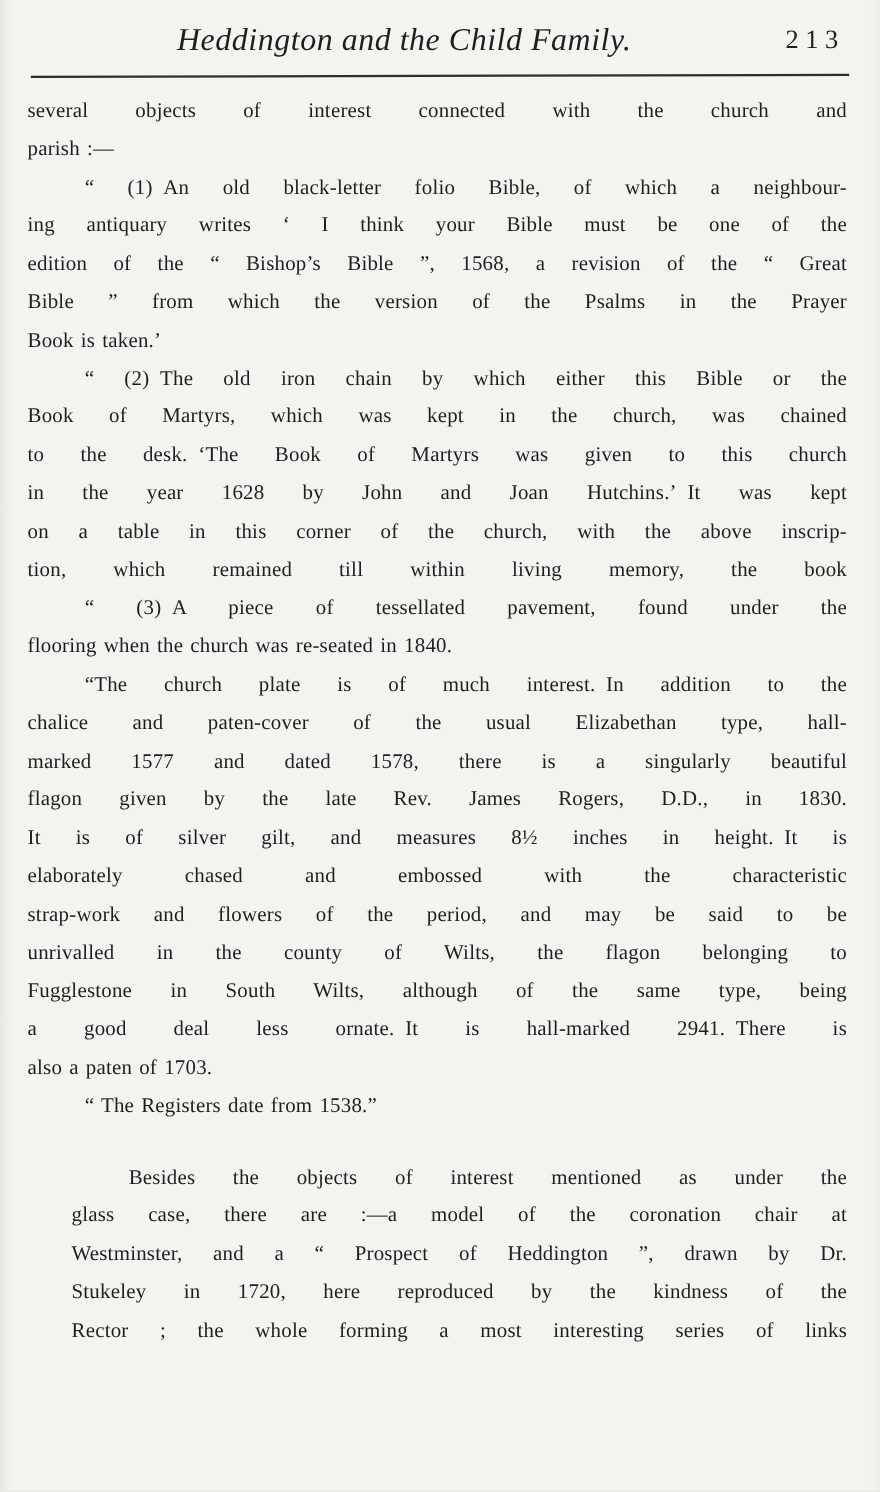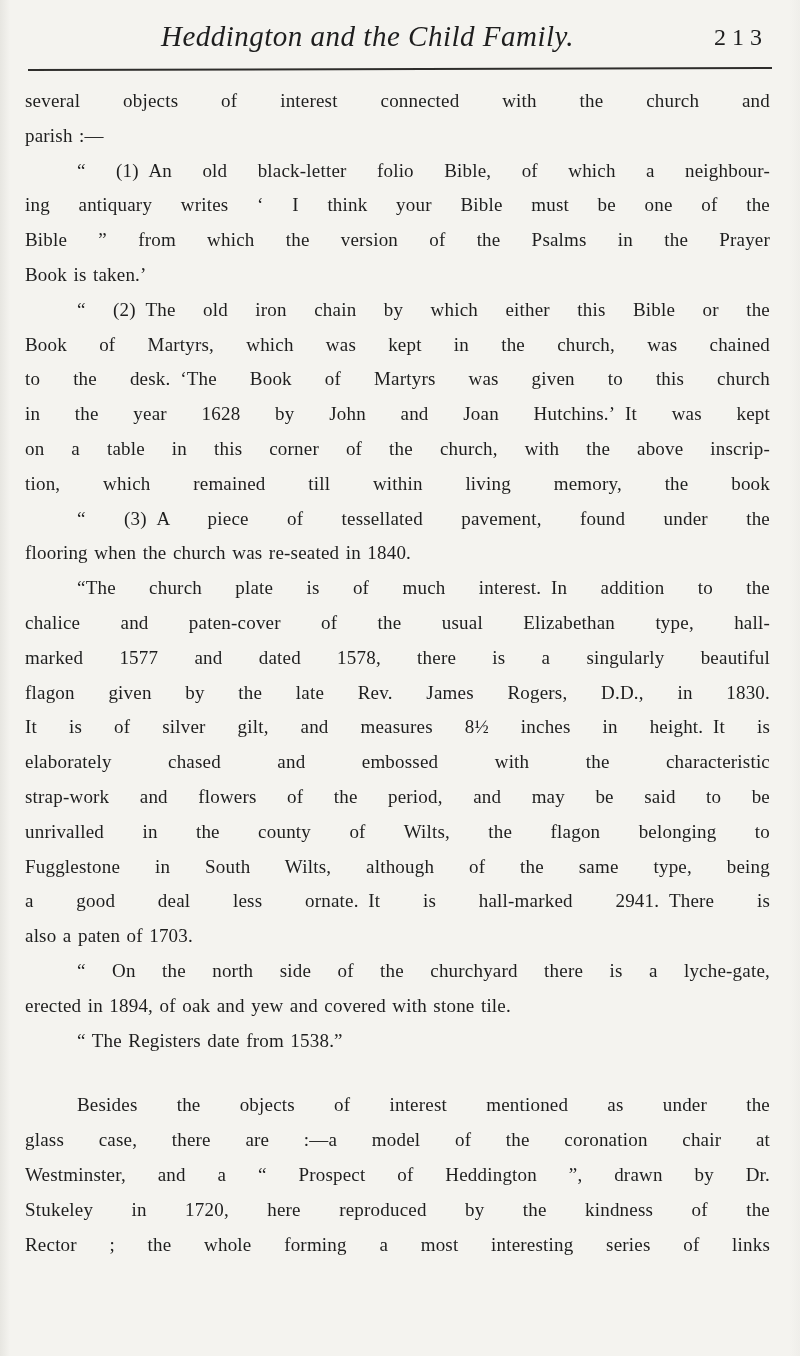--- a/index.html
+++ b/index.html
@@ -53,21 +53,21 @@
     position: absolute;
     top: 84px;
     left: 25px;
     width: 745px;
     font-size: 19px;
     line-height: 34.8px;
     word-spacing: 1.5px;
     letter-spacing: 0.2px;
   }
   .paragraph { margin: 0; }
-  .paragraph.space-before { margin-top: 30px; }
+  .paragraph.space-before { margin-top: 30px; margin-left: 40px; }
   .line {
     text-align: justify;
     text-align-last: justify;
   }
   .line.no-stretch { text-align-last: left; }
   .line.indent { padding-left: 52px; }
 </style>
 </head>
 <body>
 
@@ -78,20 +78,21 @@
   </div>
   <div class="header-rule"></div>
   <div class="page-body">
       <div class="paragraph">
         <div class="line">several objects of interest connected with the church and</div>
         <div class="line no-stretch">parish :—</div>
       </div>
       <div class="paragraph">
         <div class="line indent">“ (1) An old black-letter folio Bible, of which a neighbour-</div>
         <div class="line">ing antiquary writes ‘ I think your Bible must be one of the</div>
+        <div class="line">edition of the “ Bishop’s Bible ”, 1568, a revision of the “ Great</div>
         <div class="line">Bible ” from which the version of the Psalms in the Prayer</div>
         <div class="line no-stretch">Book is taken.’</div>
       </div>
       <div class="paragraph">
         <div class="line indent">“ (2) The old iron chain by which either this Bible or the</div>
         <div class="line">Book of Martyrs, which was kept in the church, was chained</div>
         <div class="line">to the desk. ‘The Book of Martyrs was given to this church</div>
         <div class="line">in the year 1628 by John and Joan Hutchins.’ It was kept</div>
         <div class="line">on a table in this corner of the church, with the above inscrip-</div>
         <div class="line">tion, which remained till within living memory, the book</div>
@@ -107,24 +108,20 @@
         <div class="line">flagon given by the late Rev. James Rogers, D.D., in 1830.</div>
         <div class="line">It is of silver gilt, and measures 8½ inches in height. It is</div>
         <div class="line">elaborately chased and embossed with the characteristic</div>
         <div class="line">strap-work and flowers of the period, and may be said to be</div>
         <div class="line">unrivalled in the county of Wilts, the flagon belonging to</div>
         <div class="line">Fugglestone in South Wilts, although of the same type, being</div>
         <div class="line">a good deal less ornate. It is hall-marked 2941. There is</div>
         <div class="line no-stretch">also a paten of 1703.</div>
       </div>
       <div class="paragraph">
-        <div class="line indent">“ On the north side of the churchyard there is a lyche-gate,</div>
-        <div class="line no-stretch">erected in 1894, of oak and yew and covered with stone tile.</div>
-      </div>
-      <div class="paragraph">
         <div class="line indent no-stretch">“ The Registers date from 1538.”</div>
       </div>
       <div class="paragraph space-before">
         <div class="line indent">Besides the objects of interest mentioned as under the</div>
         <div class="line">glass case, there are :—a model of the coronation chair at</div>
         <div class="line">Westminster, and a “ Prospect of Heddington ”, drawn by Dr.</div>
         <div class="line">Stukeley in 1720, here reproduced by the kindness of the</div>
         <div class="line">Rector ; the whole forming a most interesting series of links</div>
       </div>
     </div>

